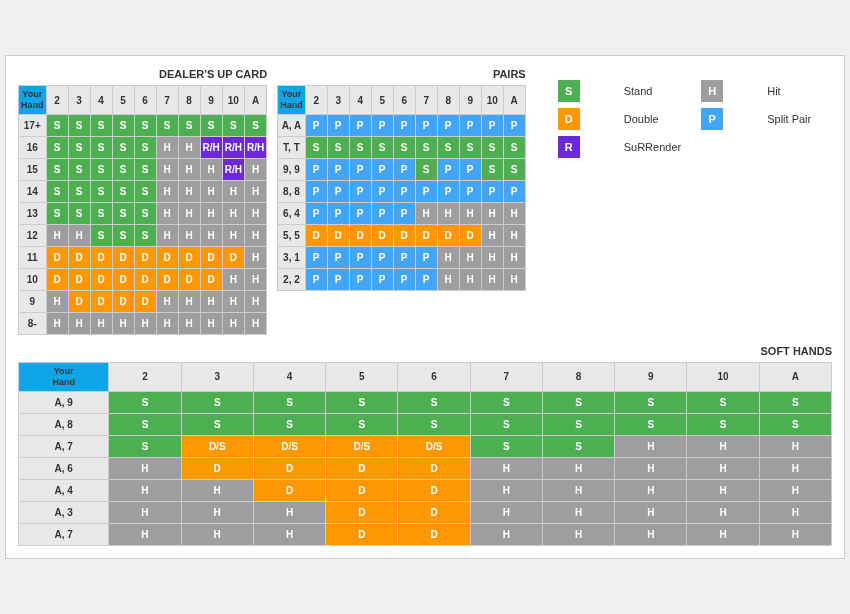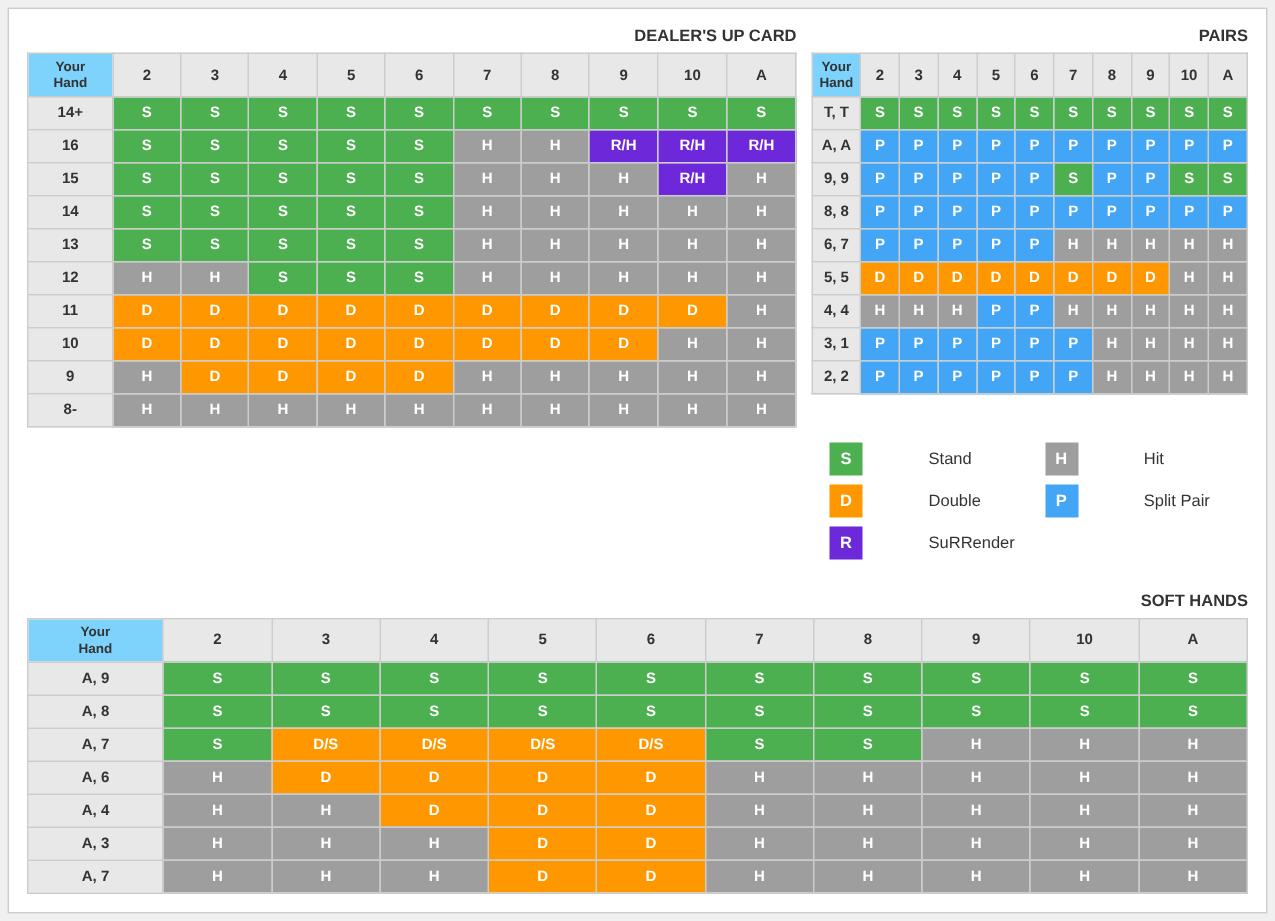--- a/index.html
+++ b/index.html
@@ -48,21 +48,21 @@
       font-weight: bold;
       min-width: 22px;
       height: 22px;
     }
     th {
       background: #e8e8e8;
       color: #333;
       font-weight: bold;
     }
     .hand-header {
-      background: #7dd3fc;
+      background: #0ea5e9;
       font-size: 9px;
       line-height: 1.2;
       vertical-align: middle;
       margin-left: 48px;
     }
     .cell-s { background: #4caf50; color: white; }
     .cell-h { background: #9e9e9e; color: white; }
     .cell-d { background: #ff9800; color: white; }
     .cell-p { background: #42a5f5; color: white; }
     .cell-r { background: #6d28d9; color: white; }
@@ -88,21 +88,21 @@
       color: white;
       flex-shrink: 0;
     }
     .legend-text {
       font-size: 11px;
       color: #333;
       padding-left: 36px;
     }
     .right-section {
       display: flex;
-      flex-direction: column;
+      flex-direction: row;
       gap: 20px;
     }
   </style>
 </head>
 <body>
 
 <div class="outer">
   <div class="top-row">
 
     <div class="section">
@@ -118,21 +118,21 @@
             <th>6</th>
             <th>7</th>
             <th>8</th>
             <th>9</th>
             <th>10</th>
             <th>A</th>
           </tr>
         </thead>
         <tbody id="hard-hands-tbody">
         <tr>
-              <th>14+</th>
+              <th>17+</th>
               <td class="cell-s">S</td>
               <td class="cell-s">S</td>
               <td class="cell-s">S</td>
               <td class="cell-s">S</td>
               <td class="cell-s">S</td>
               <td class="cell-s">S</td>
               <td class="cell-s">S</td>
               <td class="cell-s">S</td>
               <td class="cell-s">S</td>
               <td class="cell-s">S</td>
@@ -272,46 +272,46 @@
               <th>6</th>
               <th>7</th>
               <th>8</th>
               <th>9</th>
               <th>10</th>
               <th>A</th>
             </tr>
           </thead>
           <tbody id="pairs-tbody">
           <tr>
+                <th>A, A</th>
+                <td class="cell-p">P</td>
+                <td class="cell-p">P</td>
+                <td class="cell-p">P</td>
+                <td class="cell-p">P</td>
+                <td class="cell-p">P</td>
+                <td class="cell-p">P</td>
+                <td class="cell-p">P</td>
+                <td class="cell-p">P</td>
+                <td class="cell-p">P</td>
+                <td class="cell-p">P</td>
+              </tr>
+              <tr>
                 <th>T, T</th>
                 <td class="cell-s">S</td>
                 <td class="cell-s">S</td>
                 <td class="cell-s">S</td>
                 <td class="cell-s">S</td>
                 <td class="cell-s">S</td>
                 <td class="cell-s">S</td>
                 <td class="cell-s">S</td>
                 <td class="cell-s">S</td>
                 <td class="cell-s">S</td>
                 <td class="cell-s">S</td>
               </tr>
               <tr>
-                <th>A, A</th>
-                <td class="cell-p">P</td>
-                <td class="cell-p">P</td>
-                <td class="cell-p">P</td>
-                <td class="cell-p">P</td>
-                <td class="cell-p">P</td>
-                <td class="cell-p">P</td>
-                <td class="cell-p">P</td>
-                <td class="cell-p">P</td>
-                <td class="cell-p">P</td>
-                <td class="cell-p">P</td>
-              </tr>
-              <tr>
                 <th>9, 9</th>
                 <td class="cell-p">P</td>
                 <td class="cell-p">P</td>
                 <td class="cell-p">P</td>
                 <td class="cell-p">P</td>
                 <td class="cell-p">P</td>
                 <td class="cell-s">S</td>
                 <td class="cell-p">P</td>
                 <td class="cell-p">P</td>
                 <td class="cell-s">S</td>
@@ -324,21 +324,21 @@
                 <td class="cell-p">P</td>
                 <td class="cell-p">P</td>
                 <td class="cell-p">P</td>
                 <td class="cell-p">P</td>
                 <td class="cell-p">P</td>
                 <td class="cell-p">P</td>
                 <td class="cell-p">P</td>
                 <td class="cell-p">P</td>
               </tr>
               <tr>
-                <th>6, 7</th>
+                <th>6, 4</th>
                 <td class="cell-p">P</td>
                 <td class="cell-p">P</td>
                 <td class="cell-p">P</td>
                 <td class="cell-p">P</td>
                 <td class="cell-p">P</td>
                 <td class="cell-h">H</td>
                 <td class="cell-h">H</td>
                 <td class="cell-h">H</td>
                 <td class="cell-h">H</td>
                 <td class="cell-h">H</td>
@@ -346,33 +346,20 @@
               <tr>
                 <th>5, 5</th>
                 <td class="cell-d">D</td>
                 <td class="cell-d">D</td>
                 <td class="cell-d">D</td>
                 <td class="cell-d">D</td>
                 <td class="cell-d">D</td>
                 <td class="cell-d">D</td>
                 <td class="cell-d">D</td>
                 <td class="cell-d">D</td>
-                <td class="cell-h">H</td>
-                <td class="cell-h">H</td>
-              </tr>
-              <tr>
-                <th>4, 4</th>
-                <td class="cell-h">H</td>
-                <td class="cell-h">H</td>
-                <td class="cell-h">H</td>
-                <td class="cell-p">P</td>
-                <td class="cell-p">P</td>
-                <td class="cell-h">H</td>
-                <td class="cell-h">H</td>
-                <td class="cell-h">H</td>
                 <td class="cell-h">H</td>
                 <td class="cell-h">H</td>
               </tr>
               <tr>
                 <th>3, 1</th>
                 <td class="cell-p">P</td>
                 <td class="cell-p">P</td>
                 <td class="cell-p">P</td>
                 <td class="cell-p">P</td>
                 <td class="cell-p">P</td>

